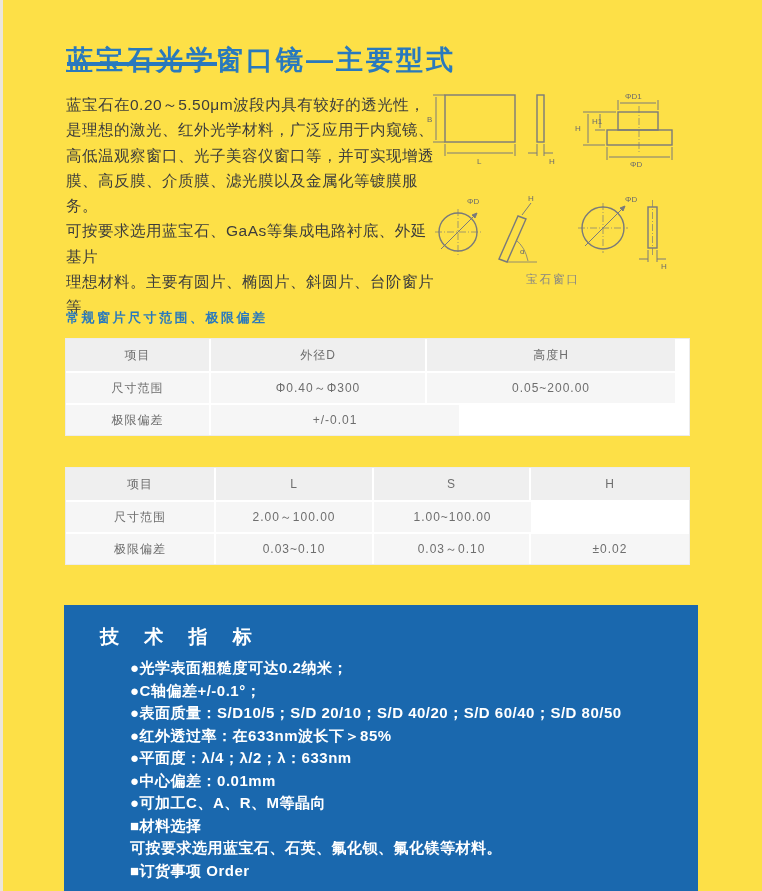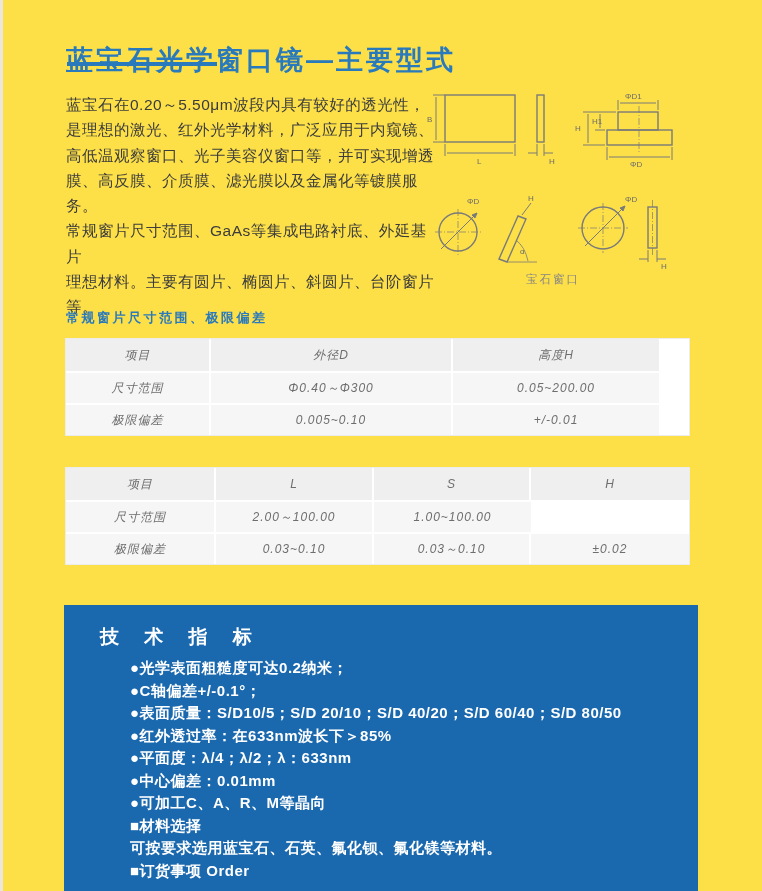--- a/index.html
+++ b/index.html
@@ -9,30 +9,30 @@
   .title{position:absolute;left:66px;top:24px;font-size:27px;font-weight:bold;
          color:#2979bd;letter-spacing:3px;white-space:nowrap;}
   .title-underline{position:absolute;left:67px;top:62px;width:150px;height:4px;background:#2979bd;}
   .intro{position:absolute;left:66px;top:92px;width:372px;font-size:15.5px;line-height:25.3px;
          color:#3c3c3c;letter-spacing:.5px;}
   .section-title{position:absolute;left:66px;top:298px;font-size:13px;font-weight:bold;
          color:#2979bd;letter-spacing:2.5px;white-space:nowrap;}
   .drawings{position:absolute;left:425px;top:82px;width:337px;height:208px;}
   .drawings text{fill:#6b6b6b;font-size:8px;font-family:"Liberation Sans",sans-serif;}
   .drawings .cap{font-size:11.5px;fill:#858585;letter-spacing:2px;}
-  .tbl{position:absolute;left:65px;width:623px;border:1px solid #ececec;background:#fff;font-style:italic;}
+  .tbl{position:absolute;left:65px;width:623px;border:1px solid #ececec;background:#fff;}
   .tbl1{top:338px;}
   .tbl2{top:467px;}
   .trow{display:flex;}
   .tcell{height:32px;background:#f6f6f6;border-right:2px solid #fff;border-top:2px solid #fff;
          display:flex;align-items:center;justify-content:center;font-size:12px;color:#6e6e6e;
          letter-spacing:1px;box-sizing:border-box;}
   .trow.thead .tcell{background:#efefef;border-top:none;}
   .tcell:last-child{border-right:none;}
-  .tbl1 .c1{width:145px;} .tbl1 .c2{width:242px;} .tbl1 .c3{width:206px;}
+  .tbl1 .c1{width:145px;} .tbl1 .c2{width:216px;} .tbl1 .c3{width:248px;}
   .tbl2 .d1{width:150px;} .tbl2 .d2{width:158px;} .tbl2 .d3{width:157px;} .tbl2 .d4{width:158px;}
   .panel{position:absolute;left:64px;top:605px;width:634px;height:300px;background:#1a68ae;
          color:#ffffff;box-sizing:border-box;}
   .panel-title{margin:19px 0 7px 36px;font-size:19px;font-weight:bold;letter-spacing:10px;}
   .spec-line{margin-left:66px;font-size:15px;line-height:22.5px;font-weight:bold;
          letter-spacing:.5px;white-space:nowrap;}
 </style>
 </head>
 <body>
 
@@ -40,21 +40,21 @@
   <div class="page-edge"></div>
 
   <h1 class="title">蓝宝石光学窗口镜—主要型式</h1>
   <div class="title-underline"></div>
 
   <div class="intro">
     <div>蓝宝石在0.20～5.50μm波段内具有较好的透光性，</div>
     <div>是理想的激光、红外光学材料，广泛应用于内窥镜、</div>
     <div>高低温观察窗口、光子美容仪窗口等，并可实现增透</div>
     <div>膜、高反膜、介质膜、滤光膜以及金属化等镀膜服务。</div>
-    <div>常规窗片尺寸范围、GaAs等集成电路衬底、外延基片</div>
+    <div>可按要求选用蓝宝石、GaAs等集成电路衬底、外延基片</div>
     <div>理想材料。主要有圆片、椭圆片、斜圆片、台阶窗片等。</div>
   </div>
 
   <svg class="drawings" viewBox="0 0 337 208">
     <g stroke="#7a7a7a" stroke-width="1" fill="none">
 
       <rect x="20" y="13" width="70" height="47" stroke-width="1.4"></rect>
       <line x1="20" y1="13" x2="8" y2="13"></line>
         <line x1="20" y1="60" x2="8" y2="60"></line>
       <line x1="11" y1="15" x2="11" y2="58"></line>
@@ -128,21 +128,20 @@
       <div class="tcell c2">外径D</div>
       <div class="tcell c3">高度H</div>
     </div>
     <div class="trow">
       <div class="tcell c1">尺寸范围</div>
       <div class="tcell c2">Φ0.40～Φ300</div>
       <div class="tcell c3">0.05~200.00</div>
     </div>
     <div class="trow">
       <div class="tcell c1">极限偏差</div>
-      <div class="tcell c2">0.005~0.10</div>
       <div class="tcell c3">+/-0.01</div>
     </div>
   </div>
 
   <div class="tbl tbl2">
     <div class="trow thead">
       <div class="tcell d1">项目</div>
       <div class="tcell d2">L</div>
       <div class="tcell d3">S</div>
       <div class="tcell d4">H</div>

